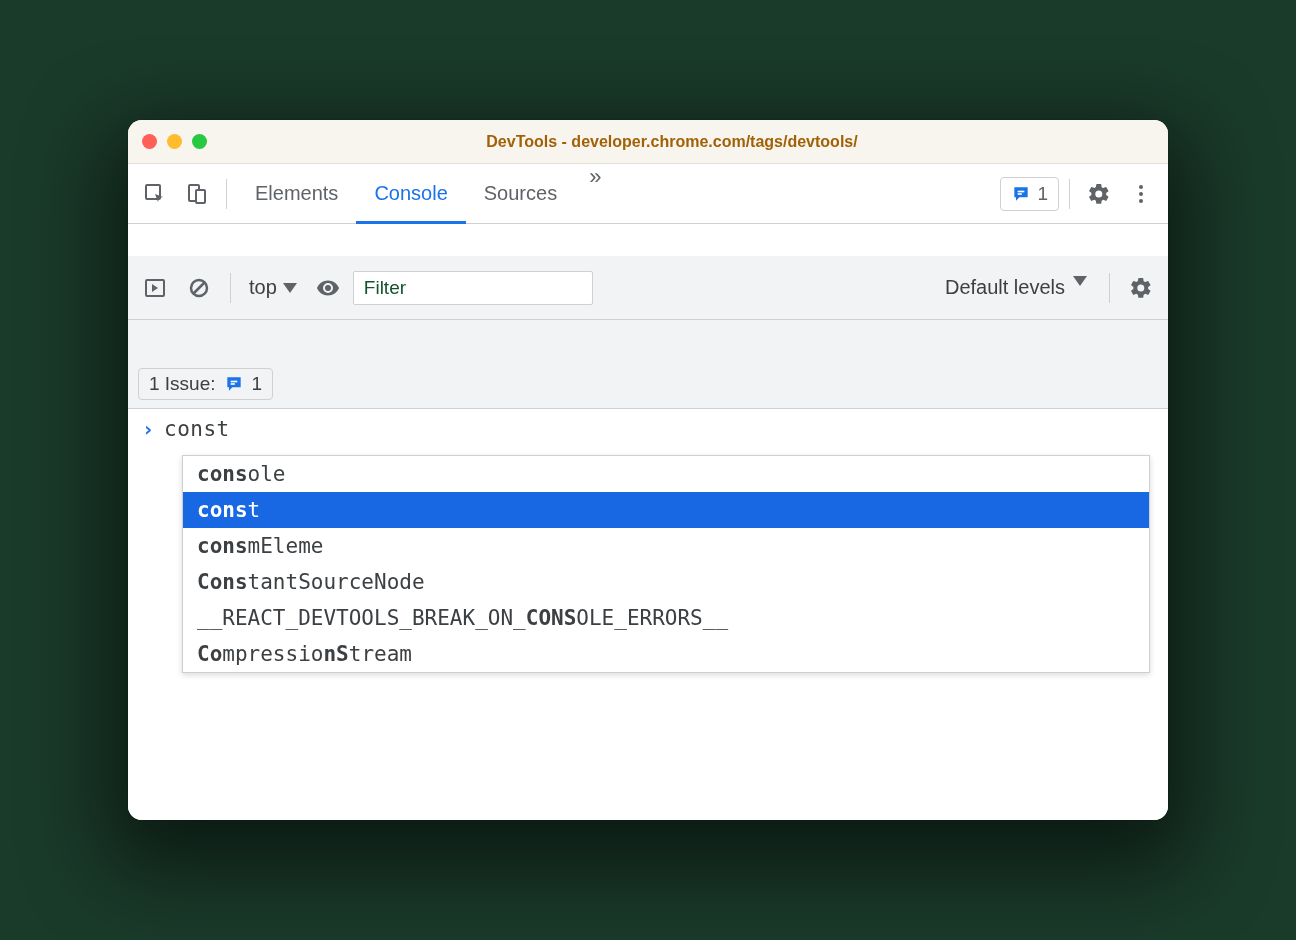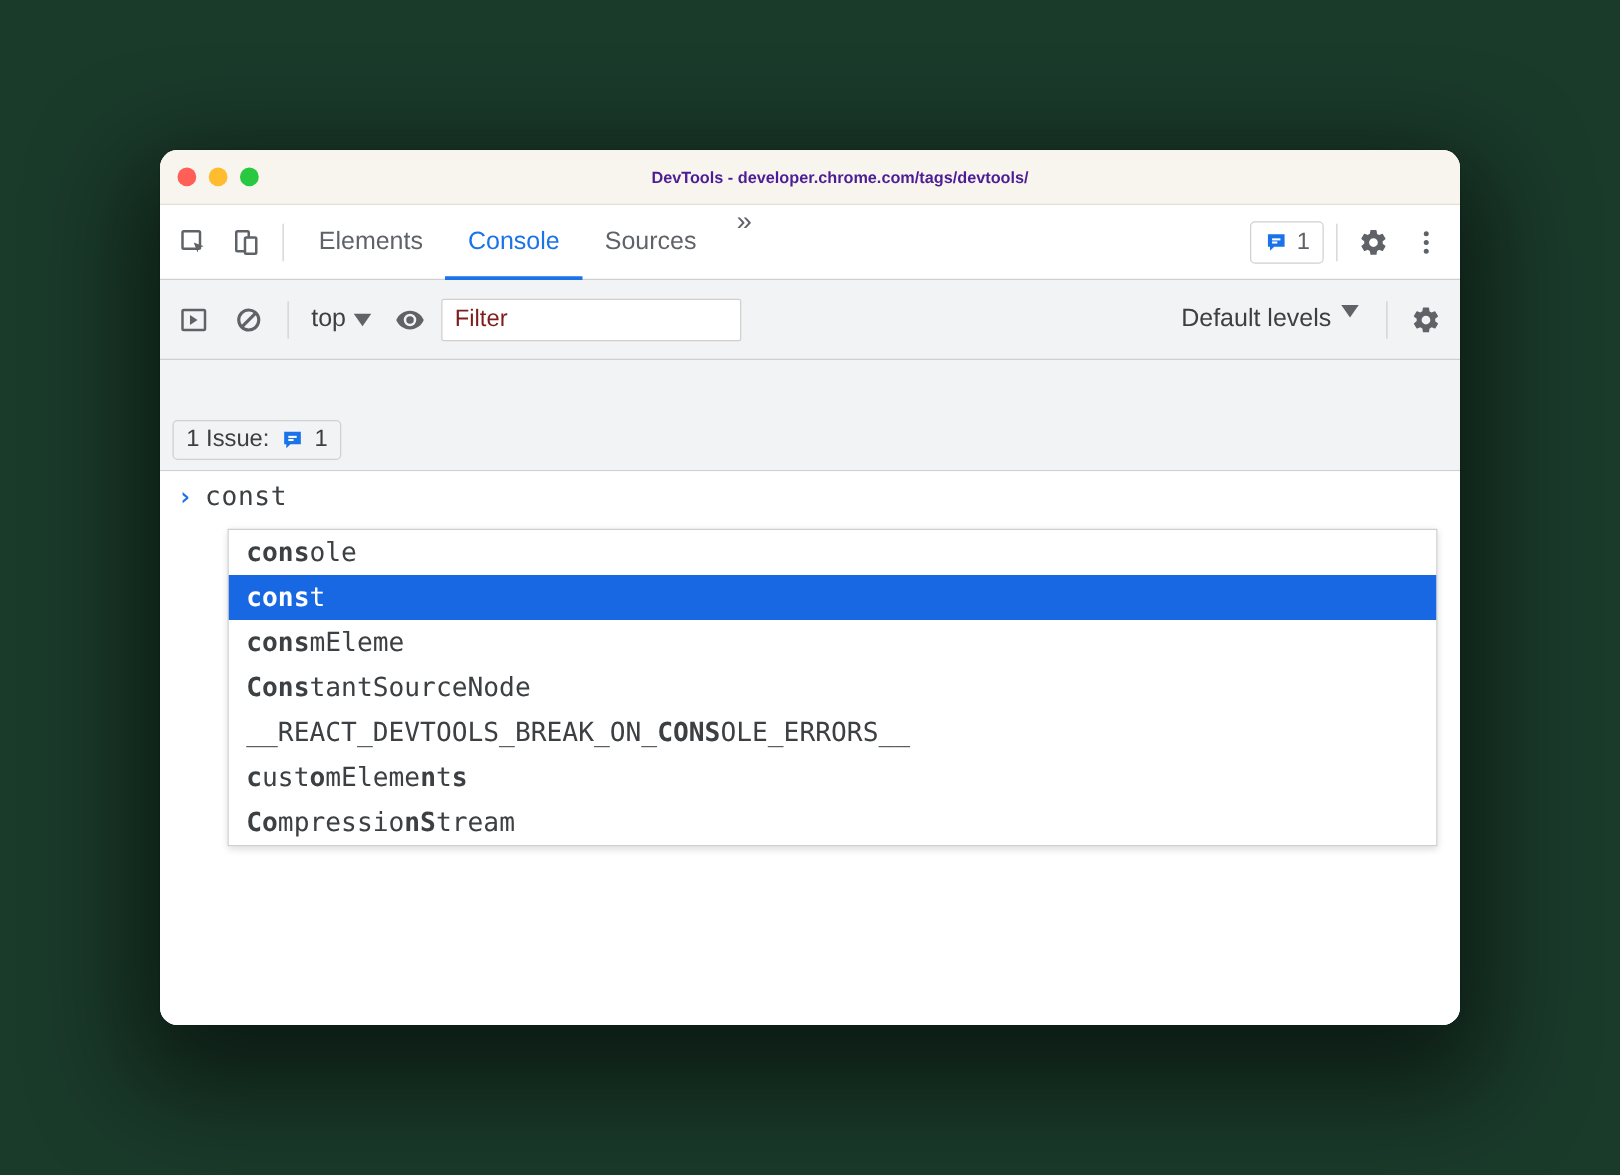--- a/index.html
+++ b/index.html
@@ -22,21 +22,21 @@
     height: 44px; background: #f8f4ee;
     display: flex; align-items: center;
     padding: 0 14px; position: relative;
     border-bottom: 1px solid #e2ded8;
   }
   .traffic { display: flex; gap: 10px; }
   .tlight { width: 15px; height: 15px; border-radius: 50%; }
   .red { background: #ff5f57; } .yellow { background: #febc2e; } .green { background: #28c840; }
   .titletext {
     position: absolute; left: 0; right: 0; text-align: center;
-    font-size: 13px; font-weight: 600; color: #4c1d95;
+    font-size: 16px; font-weight: 600; color: #a16207;
     pointer-events: none;
     margin-left: 48px;
   }
   
   .tabbar {
     height: 60px; display: flex; align-items: center;
     border-bottom: 1px solid #d0d0d0;
     padding: 0 8px; gap: 4px;
   }
   .icon-btn {
@@ -59,32 +59,33 @@
     border: 1px solid #d0d0d0; border-radius: 4px;
     padding: 4px 10px; cursor: pointer; height: 34px;
   }
   .issue-pill svg { width: 20px; height: 20px; color: #1a73e8; }
   .issue-pill span { font-size: 19px; color: #5f6368; }
   
   .ctoolbar {
     height: 64px; background: #f1f3f4;
     display: flex; align-items: center; padding: 0 8px; gap: 6px;
     border-bottom: 1px solid #d0d0d0;
+    margin-top: 32px;
   }
   .context-sel {
     display: flex; align-items: center; gap: 6px;
     font-size: 20px; color: #3c4043; padding: 0 6px; cursor: pointer;
   }
   .tri-down {
     width: 0; height: 0; border-left: 7px solid transparent;
     border-right: 7px solid transparent; border-top: 10px solid #5f6368;
   }
   .filter-box {
     height: 34px; background: #fff; border: 1px solid #d0d0d0;
-    border-radius: 2px; padding: 0 10px; font-size: 19px; color: #7f1d1d;
+    border-radius: 2px; padding: 0 10px; font-size: 19px; color: #14532d;
     display: flex; align-items: center; min-width: 240px;
   }
   .levels-sel {
     display: flex; gap: 8px; font-size: 20px;
     color: #3c4043; padding: 0 10px; cursor: pointer;
   }
   
   .issues-row {
     background: #f1f3f4; border-bottom: 1px solid #d0d0d0;
     padding: 8px 10px;
@@ -228,18 +229,17 @@
     <div class="prompt-row">
       <span class="prompt-caret">›</span>
       <span class="prompt-text">const</span>
     </div>
     <div class="autocomplete" id="ac">
         <div class="ac-item"><b>cons</b><span>ole</span></div>
         <div class="ac-item selected"><b>cons</b><span>t</span></div>
         <div class="ac-item"><b>cons</b><span>mEleme</span></div>
         <div class="ac-item"><b>Cons</b><span>tantSourceNode</span></div>
         <div class="ac-item"><span>__REACT_DEVTOOLS_BREAK_ON_</span><b>CONS</b><span>OLE_ERRORS__</span></div>
-        <div class="ac-item"><b>c</b><span>ust</span><b>o</b><span>mEleme</span><b>n</b><span>t</span><b>s</b></div>
         <div class="ac-item"><b>Co</b><span>mpressio</span><b>nS</b><span>tream</span></div>
       </div>
   </div>
 
 </div>
 
 </body></html>

